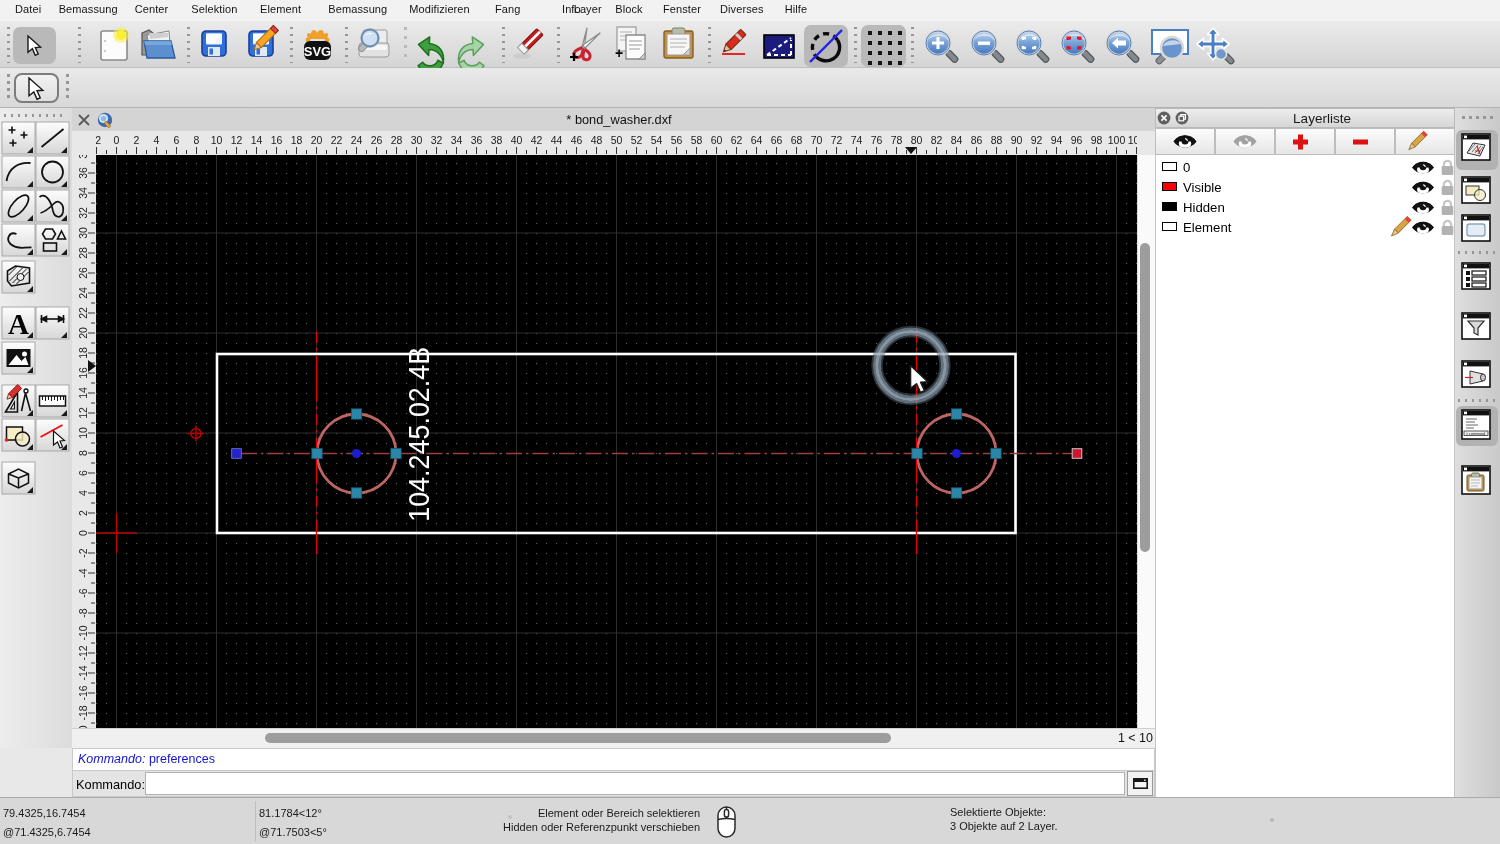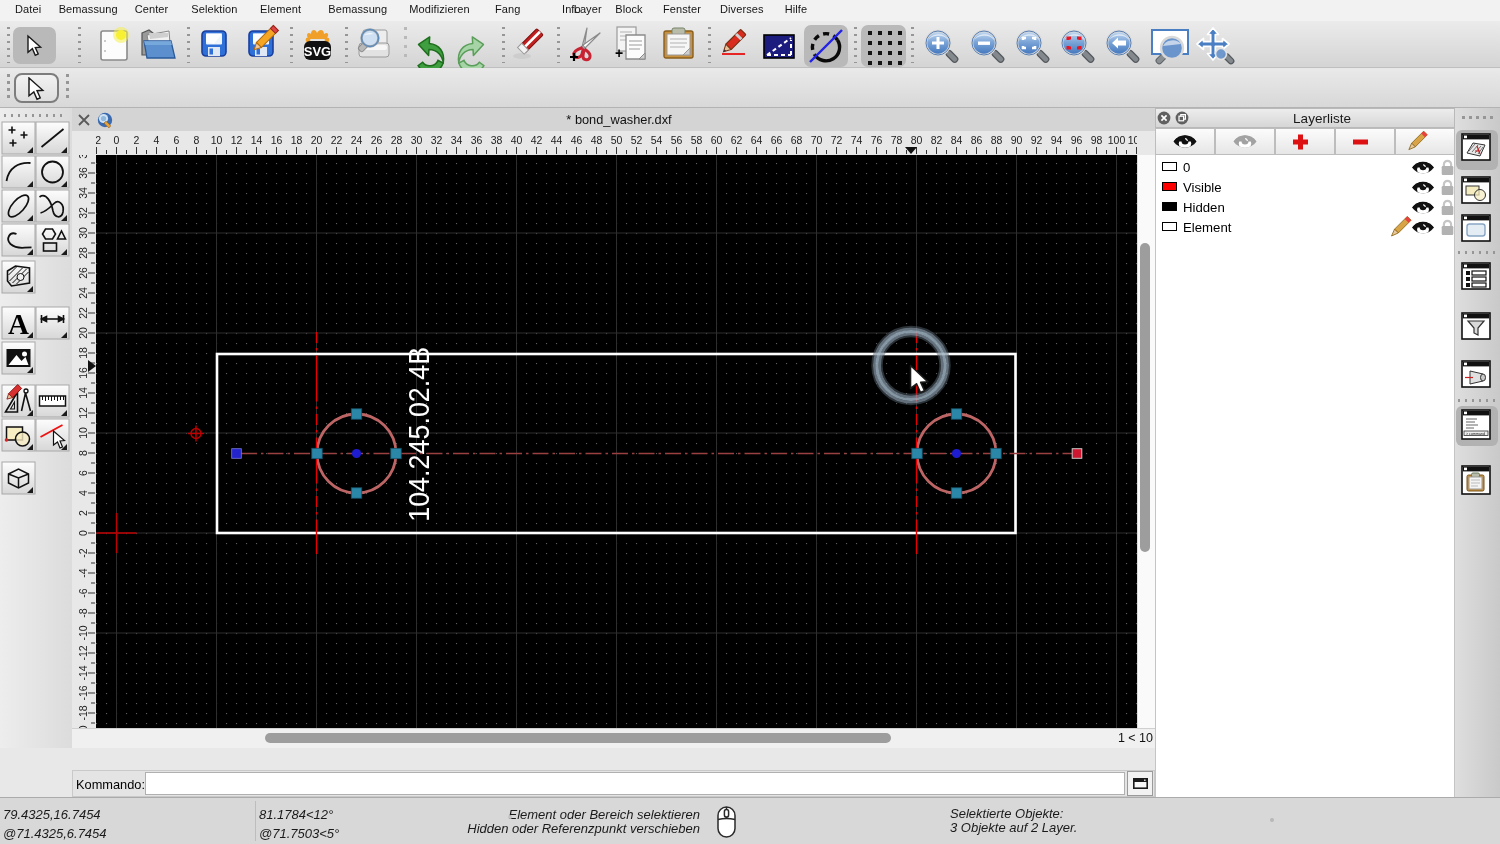--- a/index.html
+++ b/index.html
@@ -25,21 +25,21 @@
 #vthumb{left:1140px;top:243px;width:10px;height:309px;background:#9d9d9d;border-radius:5px;}
 #hscrollzone{left:72px;top:728px;width:1083px;height:20px;background:#f0f0f0;border-top:1px solid #d0d0d0;}
 #hthumb{left:265px;top:733px;width:626px;height:10px;background:#9d9d9d;border-radius:5px;}
 #scalelbl{left:1095px;top:731px;width:58px;font-size:12.5px;color:#111;text-align:right;}
 
 #cmdhist{left:72px;top:748px;width:1083px;height:22px;background:#fff;border:1px solid #c9c9c9;border-bottom:none;font-size:12.5px;padding:3px 0 0 5px;color:#1414cc;}
 #cmdrow{left:72px;top:770px;width:1083px;height:27px;background:#e4e4e4;border:1px solid #c9c9c9;}
 #cmdinput{left:145px;top:772px;width:980px;height:23px;background:#fff;border:1px solid #b0b0b0;}
 
 #statusbar{left:0;top:797px;width:1500px;height:47px;background:#d8d8d8;border-top:1px solid #ababab;}
-#statusbar div{position:absolute;font-size:13px;color:#1a1a1a;font-style:italic;}
+#statusbar div{position:absolute;font-size:11px;color:#1a1a1a;}
 
 #rp-title{left:1155px;top:108px;width:300px;height:20px;background:linear-gradient(#ededed,#d6d6d6);border:1px solid #b9b9b9;}
 .rptb{position:absolute;top:128px;width:60px;height:27px;border:1px solid #bdbdbd;background:linear-gradient(#fcfcfc,#e6e6e6);}
 #rp-list{left:1155px;top:155px;width:300px;height:642px;background:#fff;border-left:1px solid #c4c4c4;border-right:1px solid #c4c4c4;}
 .lname{position:absolute;left:28px;font-size:13.2px;color:#000;}
 .swatch{position:absolute;left:7px;width:15px;height:9px;border:1.4px solid #000;}
 
 #dock{left:1455px;top:108px;width:45px;height:689px;background:linear-gradient(90deg,#dedede,#c9c9c9);}
 .dsel{position:absolute;background:#b2b2b2;border-radius:6px;left:1456px;width:42px;height:40px;}
 .hdots{position:absolute;height:2.5px;background-image:repeating-linear-gradient(90deg,#969696 0 2.5px,transparent 2.5px 7px);}
@@ -823,20 +823,21 @@
 </g>
 <g transform="translate(910.5,365.5)">
 <path d="M0,0 L0,23 L6,18.3 L10,27 L14,25.2 L10.2,16.8 L17.5,16.3 Z" fill="#fff" stroke="#1a1a1a" stroke-width="1.6" stroke-linejoin="round"></path>
 </g>
 </svg>
 <div id="vscroll" class="abs"></div>
     <div id="vthumb" class="abs"></div>
 <div id="hscrollzone" class="abs"></div>
     <div id="hthumb" class="abs"></div>
 <div id="scalelbl" class="abs">1 &lt; 10</div>
+<div id="cmdhist" class="abs"><i>Kommando:</i> preferences</div>
 <div id="cmdrow" class="abs"></div>
 <div class="abs" style="left:76px;top:777px;font-size:12.8px;color:#000">Kommando:</div>
 <div id="cmdinput" class="abs"></div>
 <div class="abs" style="left:1127px;top:771px;width:26px;height:25px;border:1.5px solid #9a9a9a;background:#f2f2f2"></div>
 <svg class="abs" style="left:1133px;top:778px" width="15" height="11" viewBox="0 0 15 11">
 <rect x="0.8" y="0.8" width="13.4" height="9.4" fill="#f8f8f8" stroke="#1a1a1a" stroke-width="1.6"></rect>
 <rect x="0.8" y="0.8" width="13.4" height="3.2" fill="#1a1a1a"></rect>
 <rect x="11" y="1.6" width="1.6" height="1.2" fill="#fff"></rect>
 </svg>
 <div id="statusbar" class="abs">

